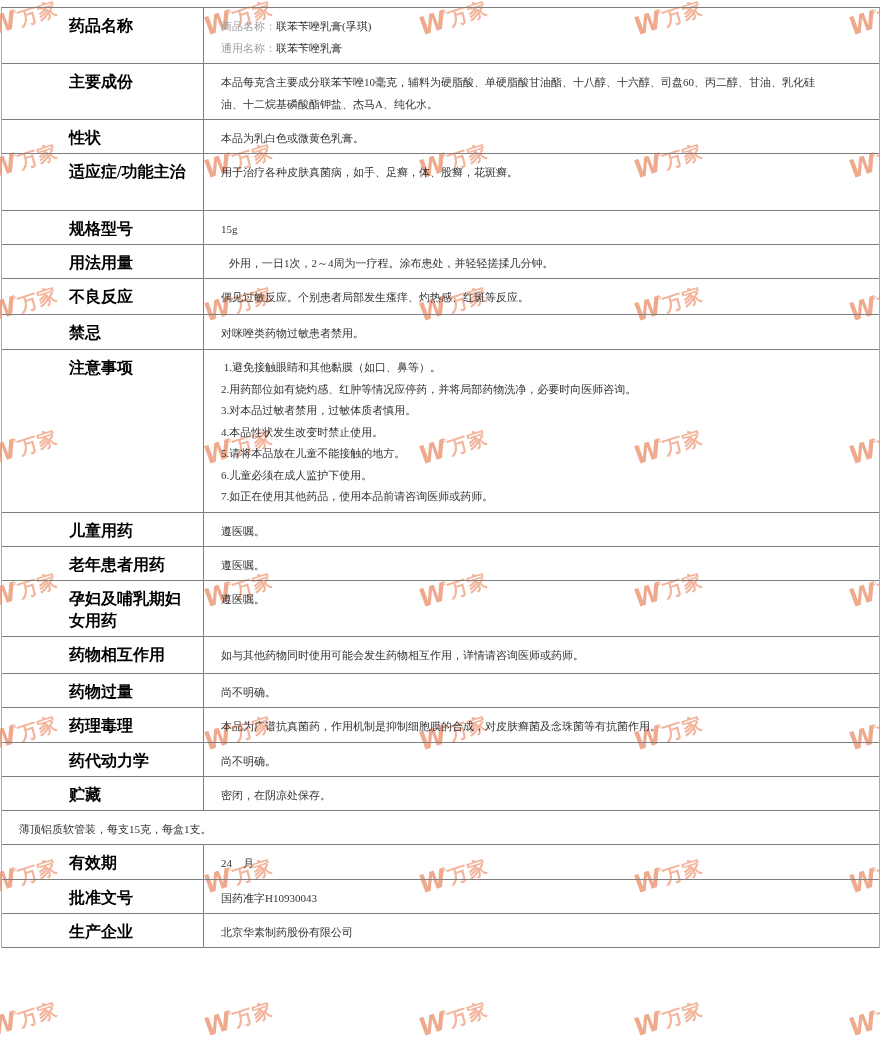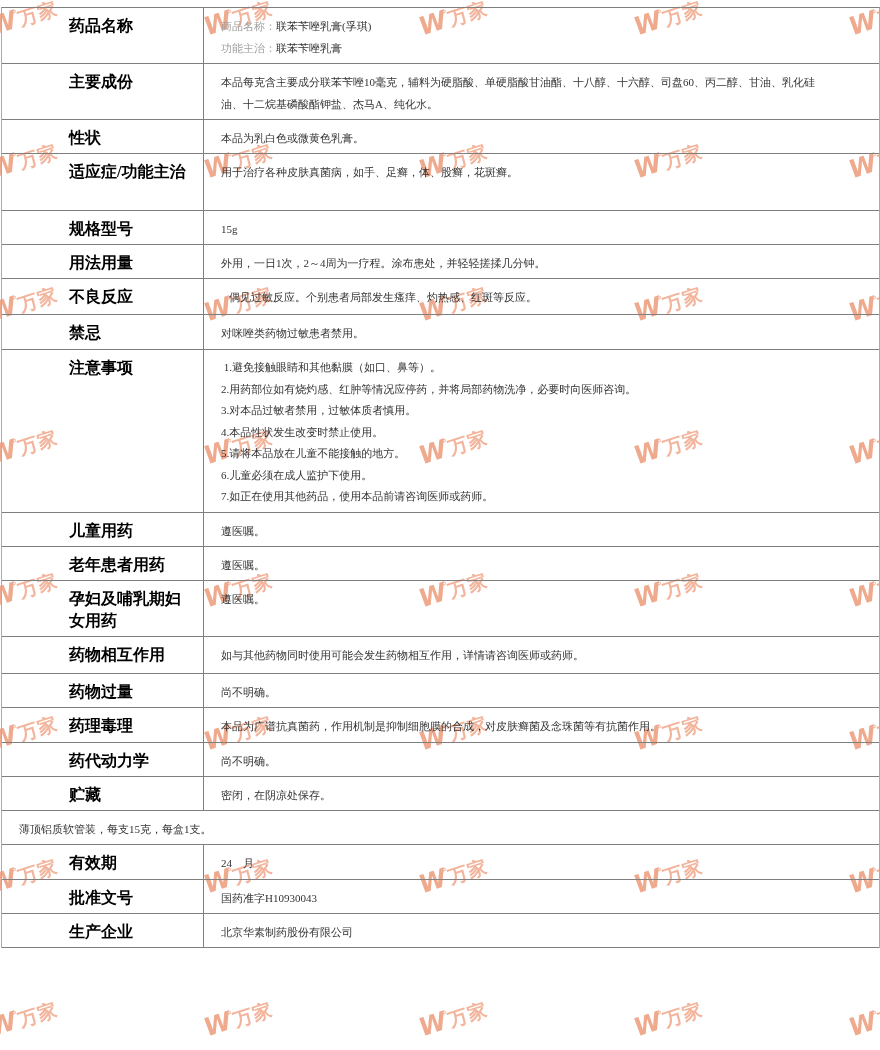--- a/index.html
+++ b/index.html
@@ -70,44 +70,44 @@
       <div class="wm" style="left: 203px; top: 1003px;"><span class="wm-logo">W</span><span class="wm-deg">°</span><span class="wm-name">万家</span></div>
       <div class="wm" style="left: 418px; top: 1003px;"><span class="wm-logo">W</span><span class="wm-deg">°</span><span class="wm-name">万家</span></div>
       <div class="wm" style="left: 633px; top: 1003px;"><span class="wm-logo">W</span><span class="wm-deg">°</span><span class="wm-name">万家</span></div>
       <div class="wm" style="left: 848px; top: 1003px;"><span class="wm-logo">W</span><span class="wm-deg">°</span><span class="wm-name">万家</span></div>
     </div>
   <div class="drug-table" id="drug-table">
       <div class="row" style="min-height: 55px;">
         <div class="cell-label">药品名称</div>
         <div class="cell-value">
           <div class="value-line"><span class="value-prefix">商品名称：</span><span>联苯苄唑乳膏(孚琪)</span></div>
-          <div class="value-line"><span class="value-prefix">功能主治：</span><span>联苯苄唑乳膏</span></div>
+          <div class="value-line"><span class="value-prefix">通用名称：</span><span>联苯苄唑乳膏</span></div>
         </div>
       </div>
       <div class="row" style="min-height: 50px;">
         <div class="cell-label">主要成份</div>
         <div class="cell-value">本品每克含主要成分联苯苄唑10毫克，辅料为硬脂酸、单硬脂酸甘油酯、十八醇、十六醇、司盘60、丙二醇、甘油、乳化硅油、十二烷基磷酸酯钾盐、杰马A、纯化水。</div>
       </div>
       <div class="row" style="min-height: 31px;">
         <div class="cell-label">性状</div>
         <div class="cell-value">本品为乳白色或微黄色乳膏。</div>
       </div>
       <div class="row" style="min-height: 57px;">
         <div class="cell-label">适应症/功能主治</div>
         <div class="cell-value">用于治疗各种皮肤真菌病，如手、足癣，体、股癣，花斑癣。</div>
       </div>
       <div class="row" style="min-height: 28px;">
         <div class="cell-label">规格型号</div>
         <div class="cell-value">15g</div>
       </div>
-      <div class="row" style="min-height: 30px;">
+      <div class="row" style="min-height: 30px; gap: 8px;">
         <div class="cell-label">用法用量</div>
         <div class="cell-value">外用，一日1次，2～4周为一疗程。涂布患处，并轻轻搓揉几分钟。</div>
       </div>
-      <div class="row" style="min-height: 36px; gap: 8px;">
+      <div class="row" style="min-height: 36px;">
         <div class="cell-label">不良反应</div>
         <div class="cell-value">偶见过敏反应。个别患者局部发生瘙痒、灼热感、红斑等反应。</div>
       </div>
       <div class="row" style="min-height: 35px;">
         <div class="cell-label">禁忌</div>
         <div class="cell-value">对咪唑类药物过敏患者禁用。</div>
       </div>
       <div class="row" style="min-height: 156px;">
         <div class="cell-label">注意事项</div>
         <div class="cell-value">

